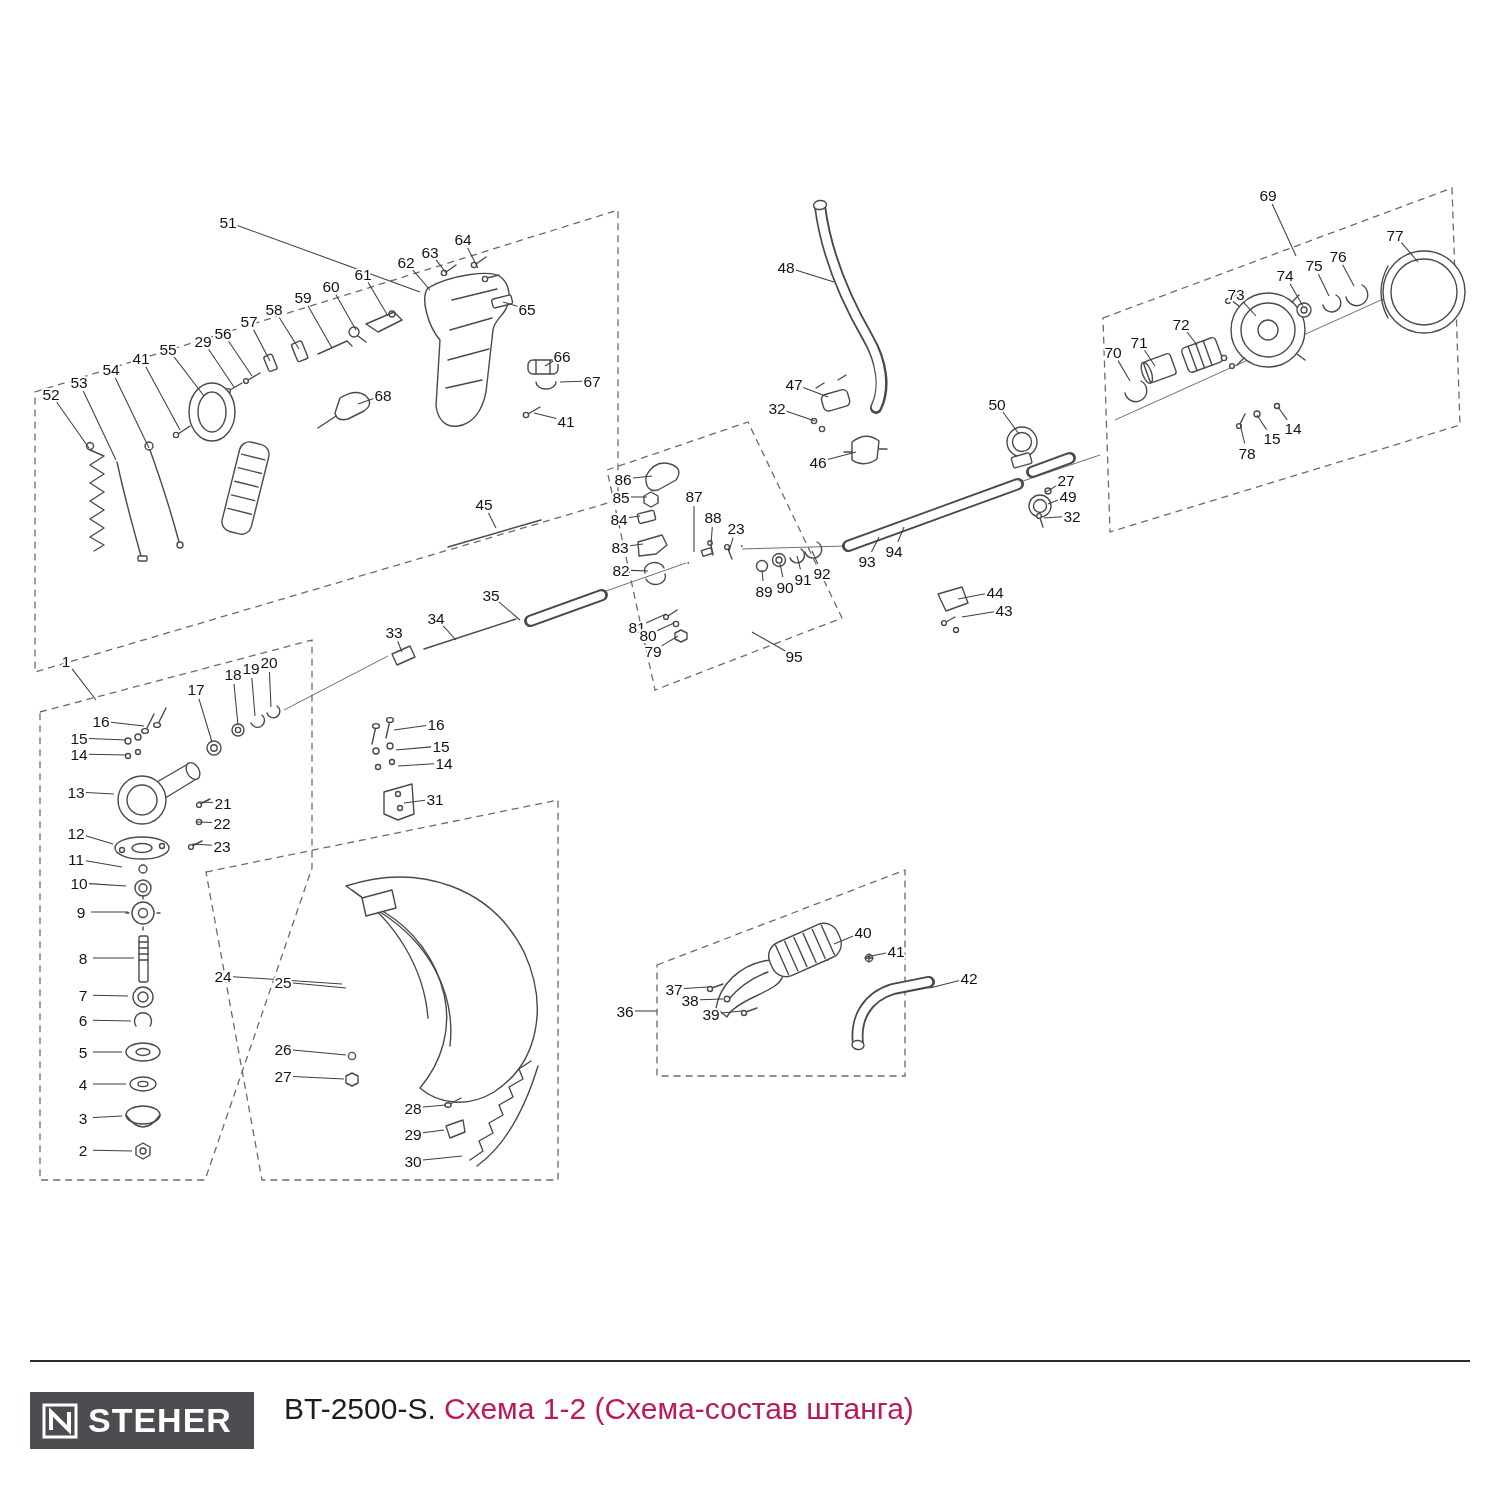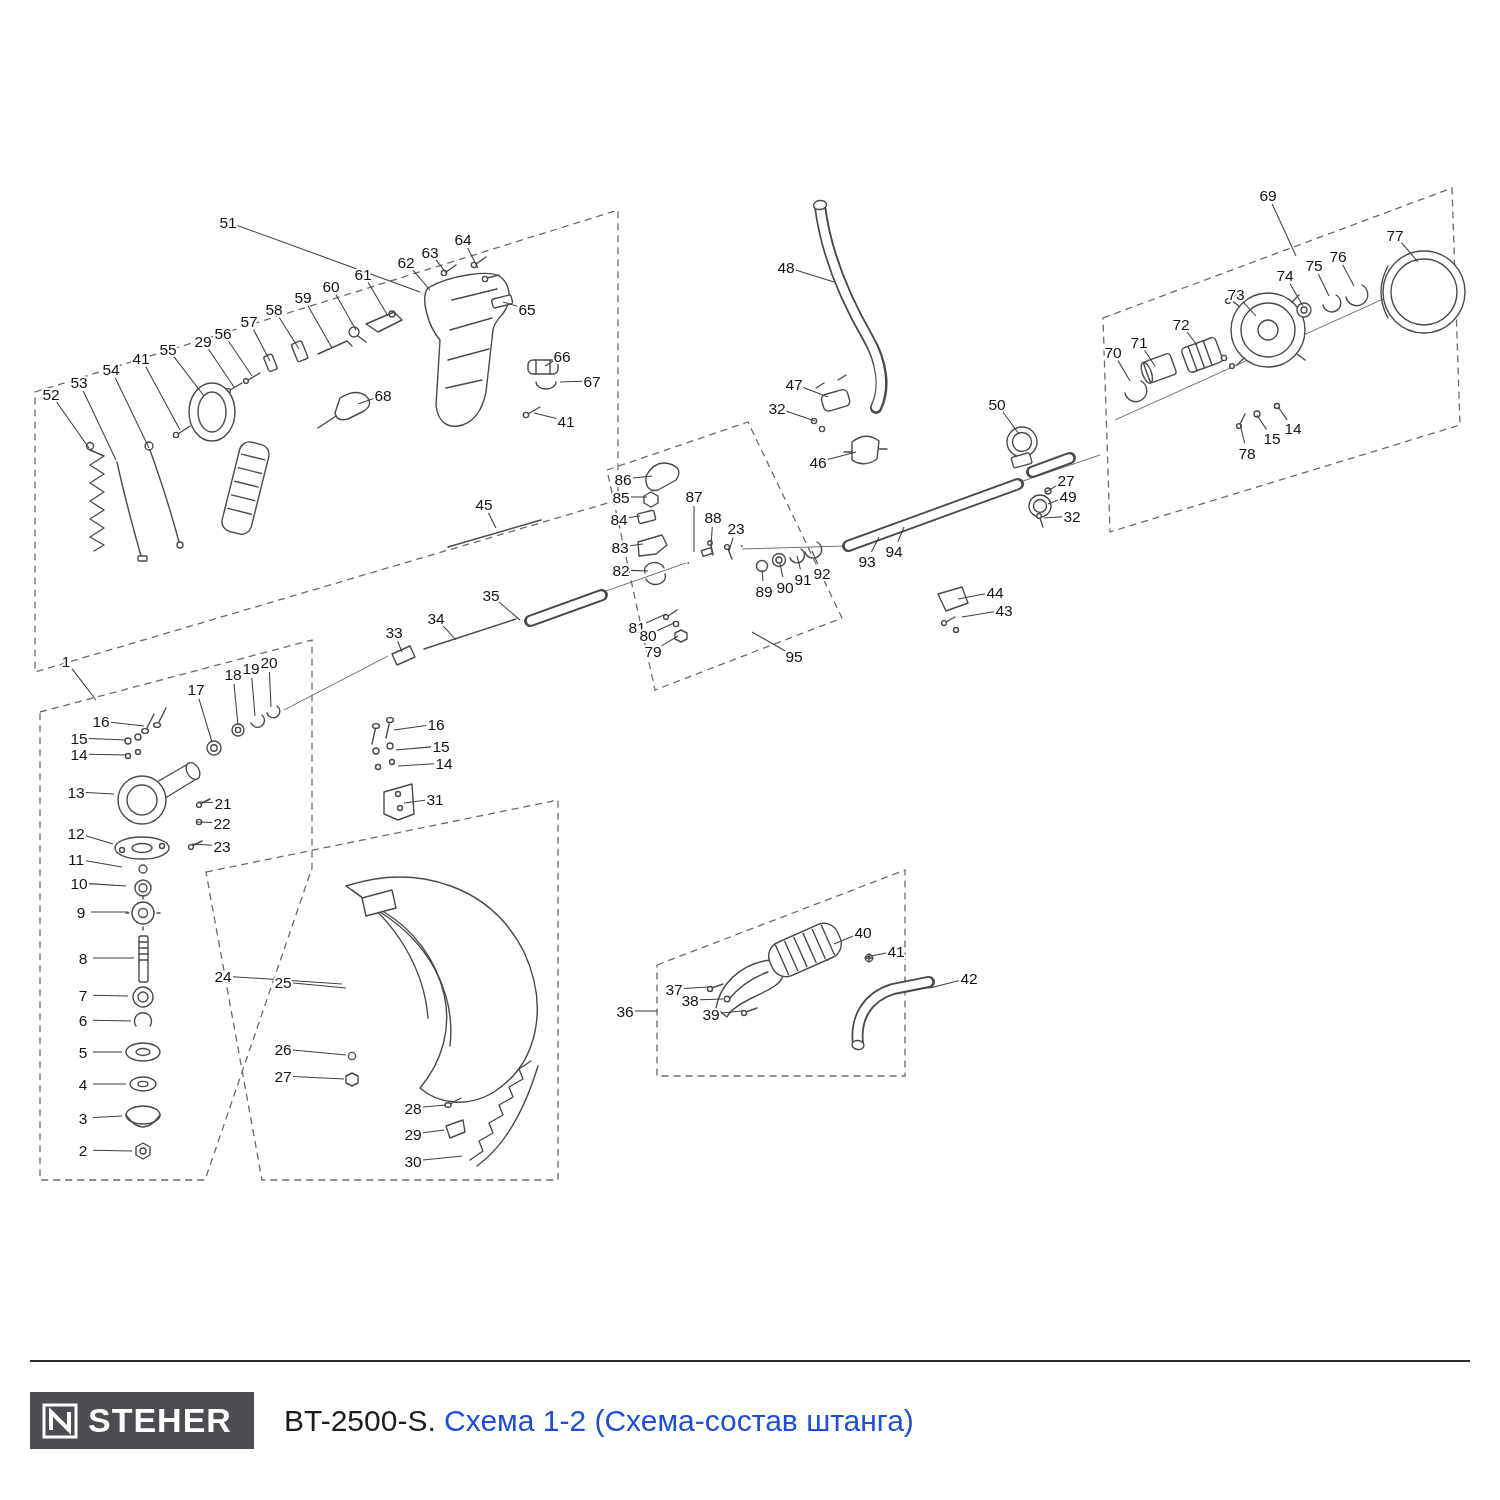--- a/index.html
+++ b/index.html
@@ -10,26 +10,26 @@
   .ln{fill:none;stroke:#4a4a4a;stroke-width:1.4;stroke-linecap:round;stroke-linejoin:round}
   .pf{fill:#fff;stroke:#4a4a4a;stroke-width:1.4;stroke-linejoin:round}
   .thick{fill:none;stroke:#4a4a4a;stroke-width:12;stroke-linecap:round}
   .core{fill:none;stroke:#fff;stroke-width:8.4;stroke-linecap:round}
   .axis{stroke:#4a4a4a;stroke-width:0.8}
   #leader-layer line{stroke:#3f3f3f;stroke-width:1.05}
   #label-layer text{font-family:"Liberation Sans",sans-serif;font-size:15.5px;fill:#141414;
     text-anchor:middle;dominant-baseline:central;paint-order:stroke;stroke:#fff;
     stroke-width:4px;stroke-linejoin:round}
   .footer-rule{position:absolute;left:30px;right:30px;top:1360px;height:2px;background:#2b2b2b}
-  .footer{position:absolute;left:30px;top:1392px;display:flex;align-items:center;gap:30px}
+  .footer{position:absolute;left:30px;top:1392px;display:flex;gap:30px}
   .logo{width:224px;height:57px;background:#4c4d50;display:flex;align-items:center;gap:10px;padding:0 12px}
   .logo-text{color:#fff;font-size:34px;font-weight:bold;letter-spacing:1px}
   .title{font-size:30px;color:#1c1c1c;white-space:nowrap}
   .title .model{font-weight:normal}
-  .title .subtitle{font-weight:400;color:#1d4ed8}
+  .title .subtitle{font-weight:400;color:#be185d}
 </style>
 </head>
 <body>
 
 <div class="page">
 
   <svg class="diagram-svg" width="1500" height="1360" viewBox="0 0 1500 1360">
 
     <g>
       <polygon class="dash" points="35,392 618,210 618,500 35,672"></polygon>

